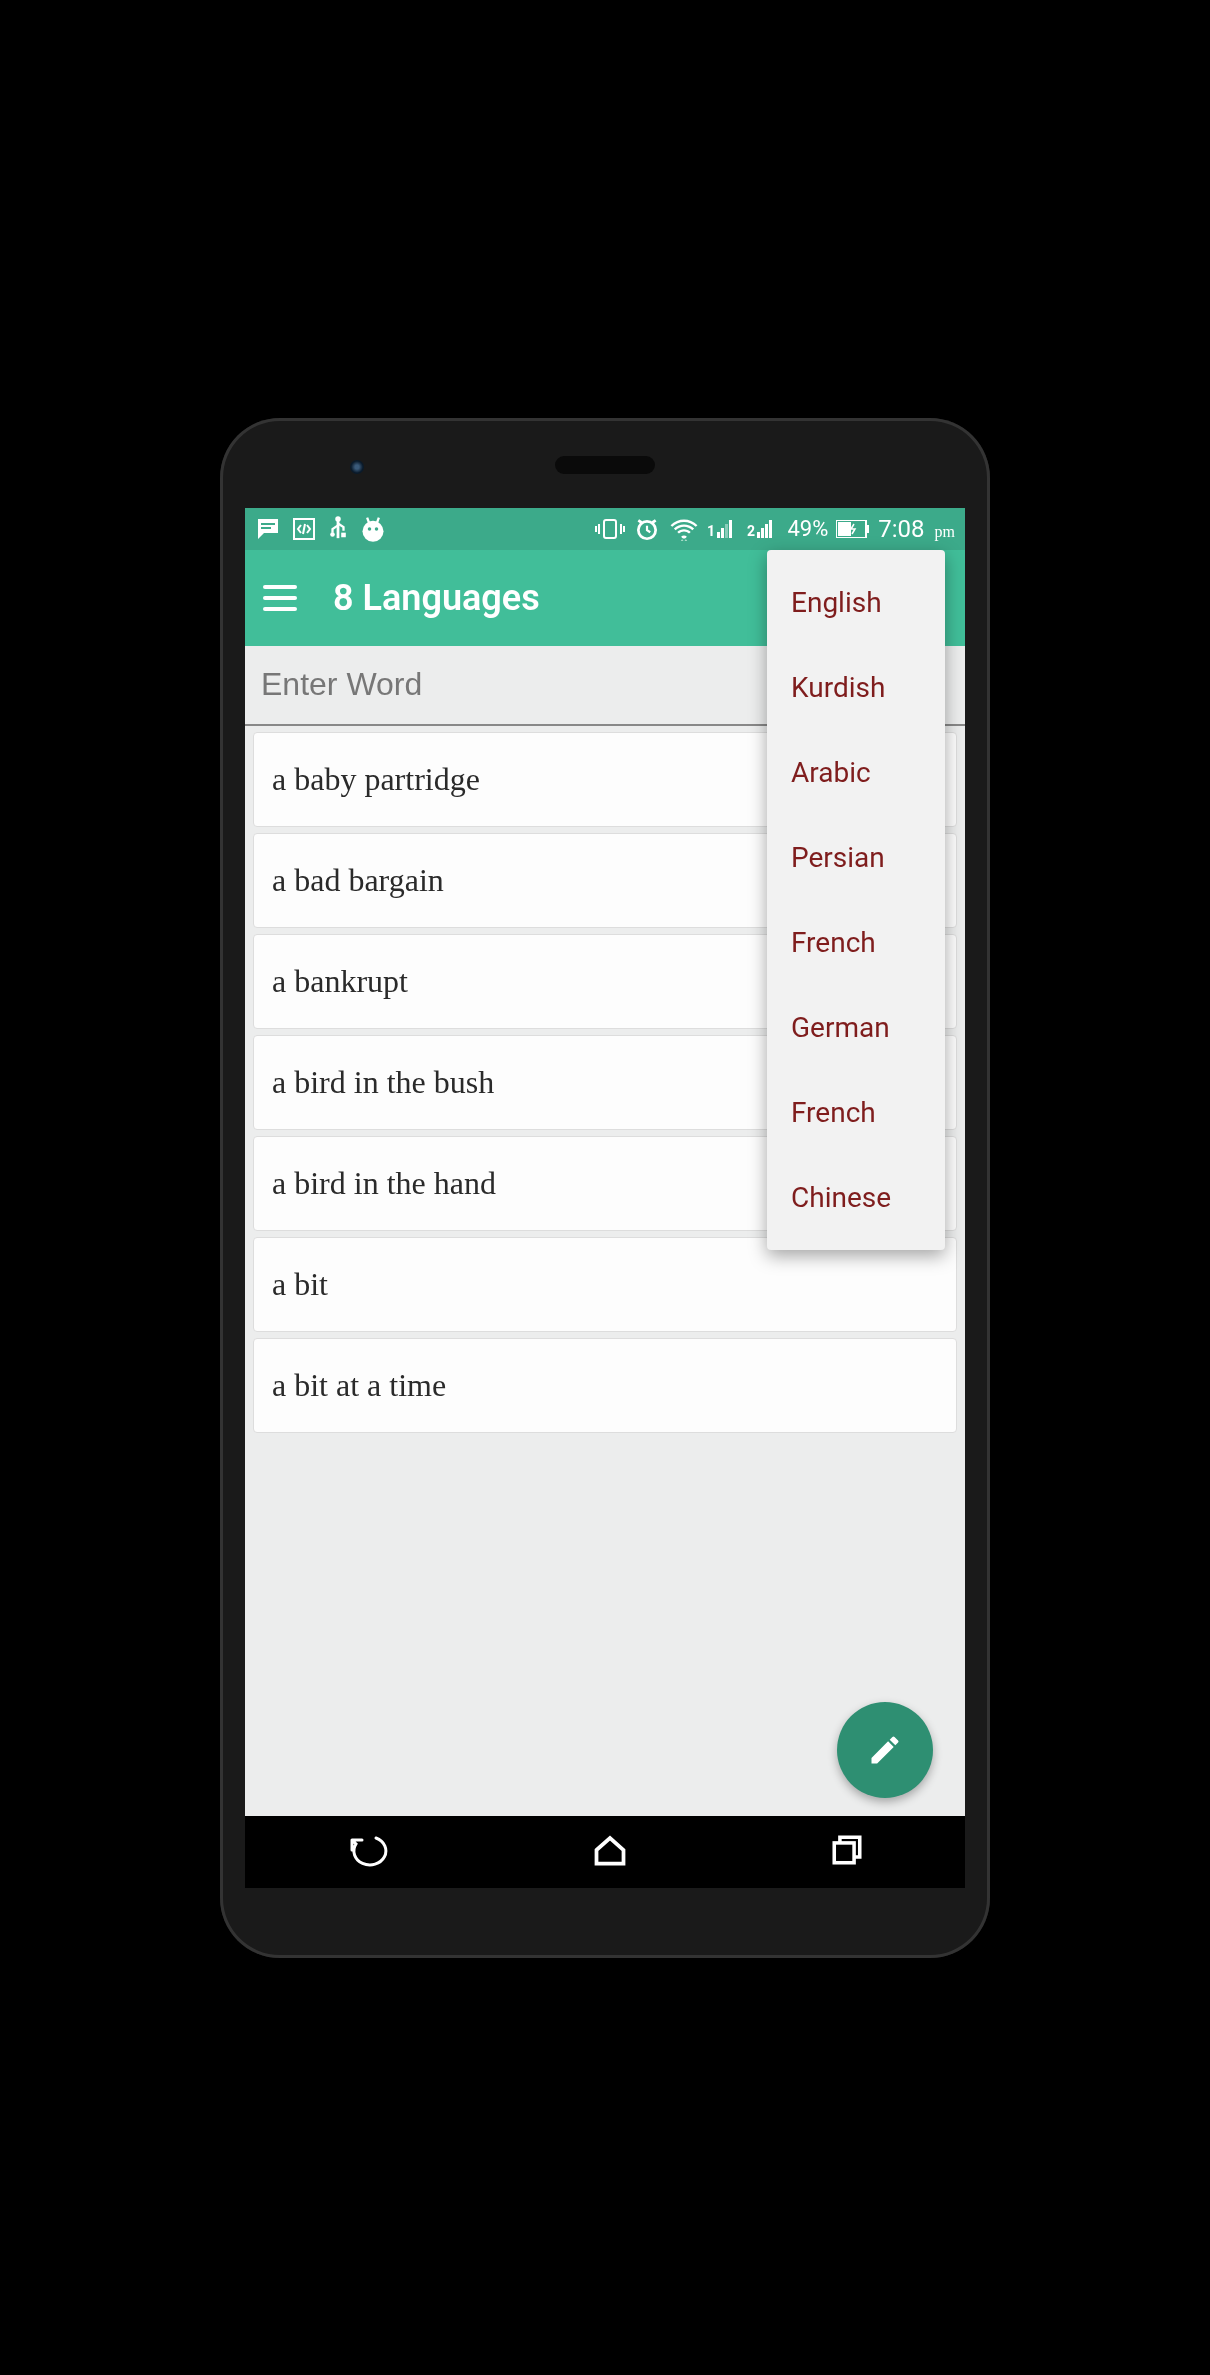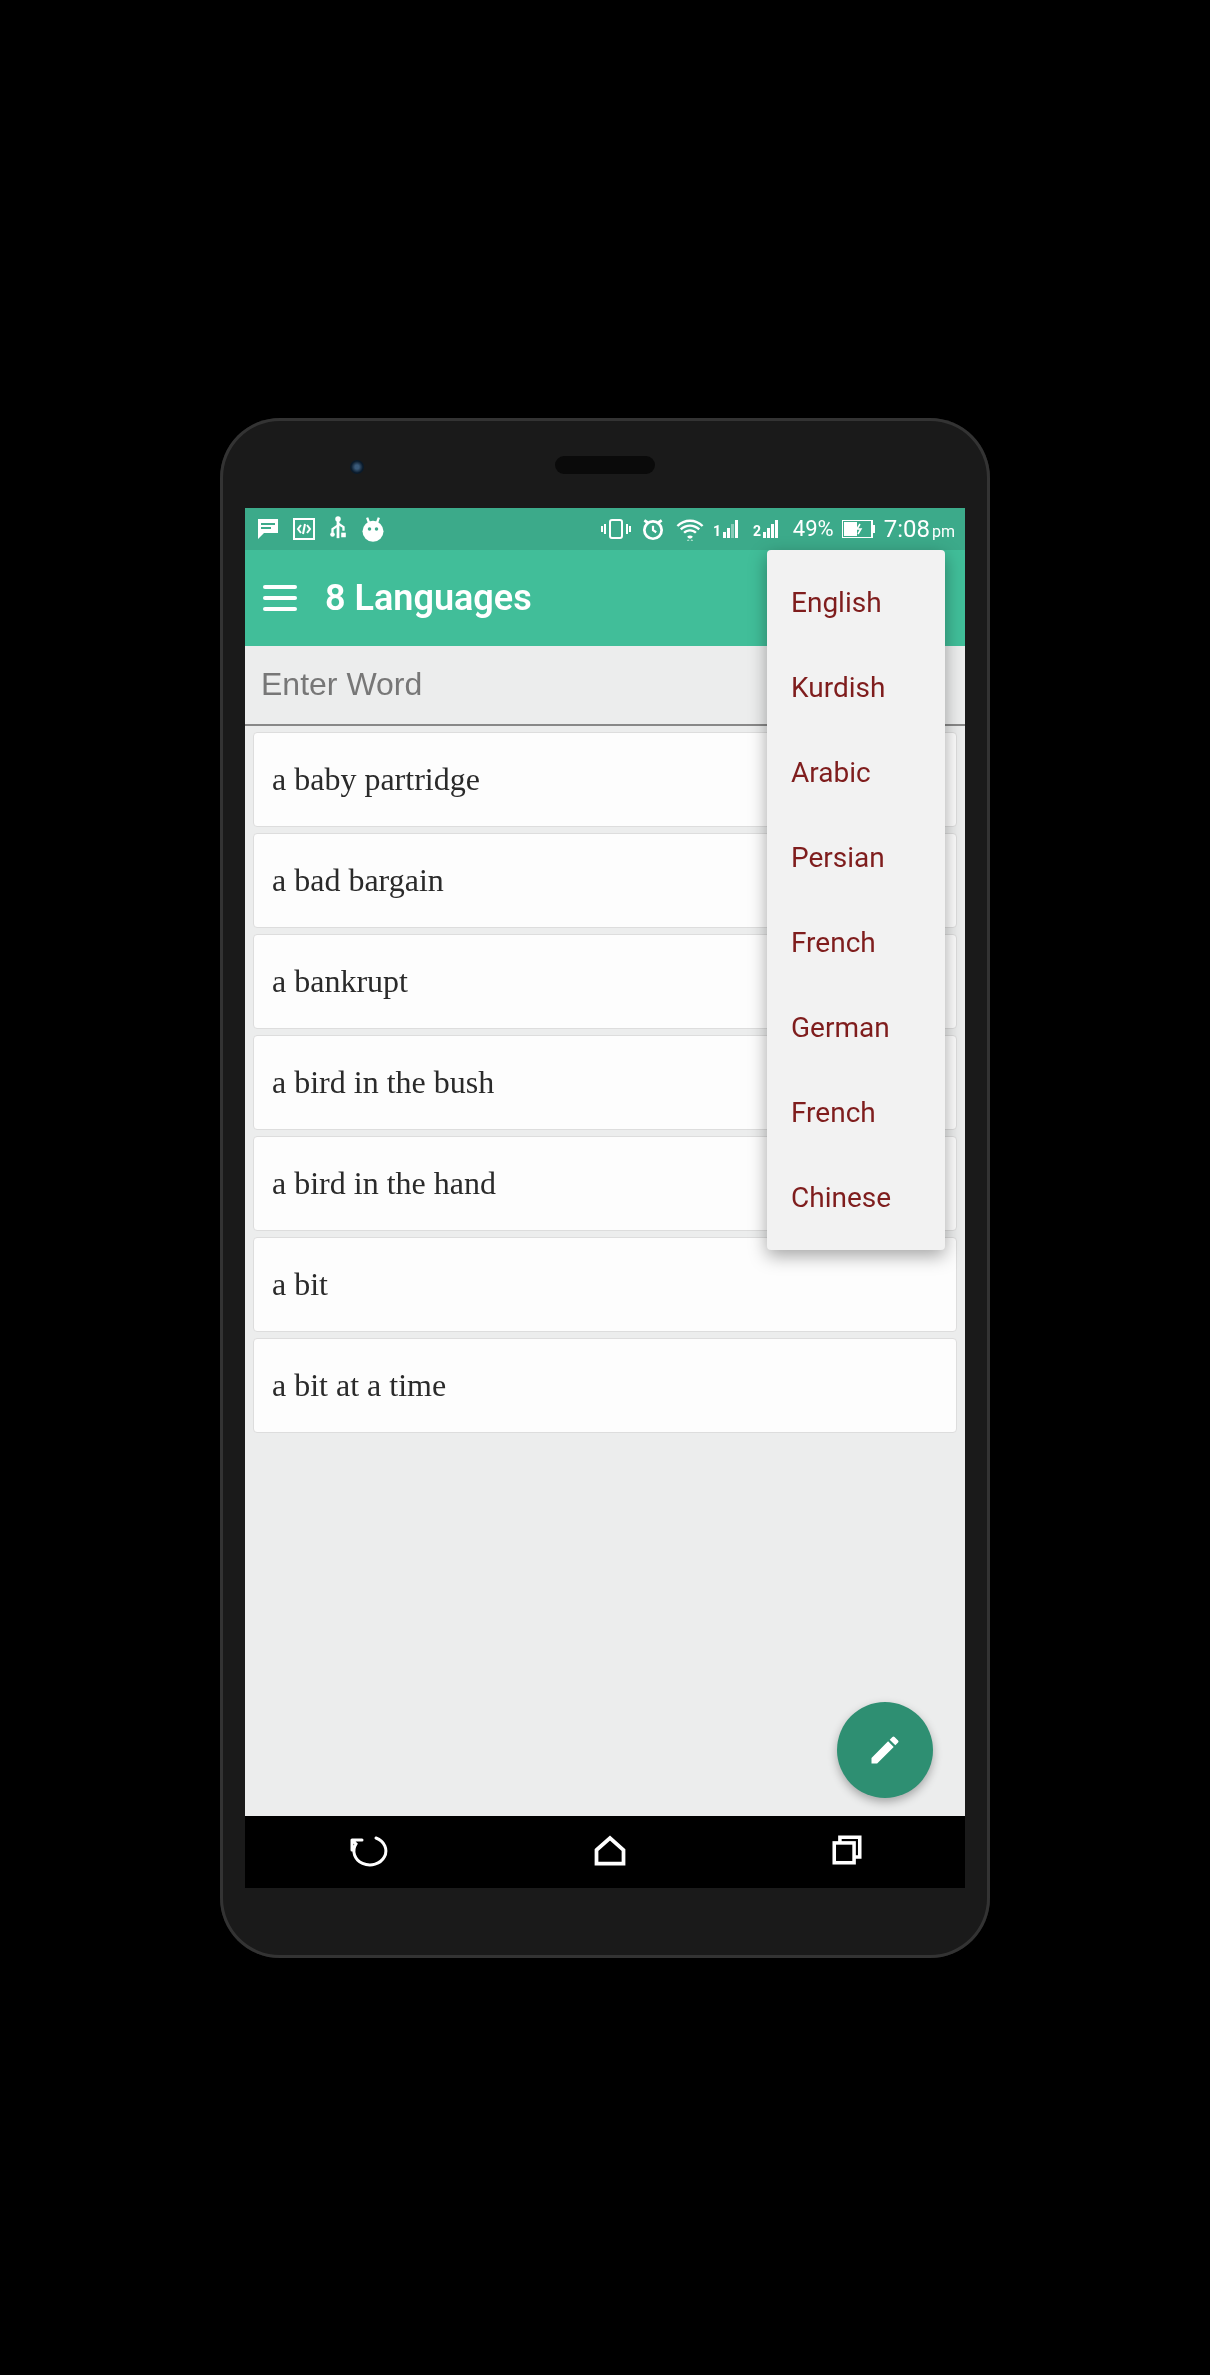--- a/index.html
+++ b/index.html
@@ -55,28 +55,28 @@
     padding: 0 10px;
     color: #fff;
     font-size: 22px;
     gap: 10px;
   }
   .status-left { display: flex; gap: 10px; align-items: center; }
   .status-right { margin-left: auto; display: flex; gap: 8px; align-items: center; }
   .status-icon { fill: #fff; }
   .status-text { font-size: 22px; }
   .status-time { font-size: 24px; }
-  .status-pm { font-size: 16px; margin-left: 2px; }
+  .status-pm { font-size: 16px; margin-left: 10px; font-family: Liberation Serif, serif; }
   .app-bar {
     height: 96px;
     background: #41be99;
     display: flex;
     align-items: center;
     padding: 0 18px;
-    gap: 28px;
+    gap: 36px;
     position: relative;
   }
   .hamburger {
     width: 34px;
     height: 26px;
     display: flex;
     flex-direction: column;
     justify-content: space-between;
     cursor: pointer;
   }

